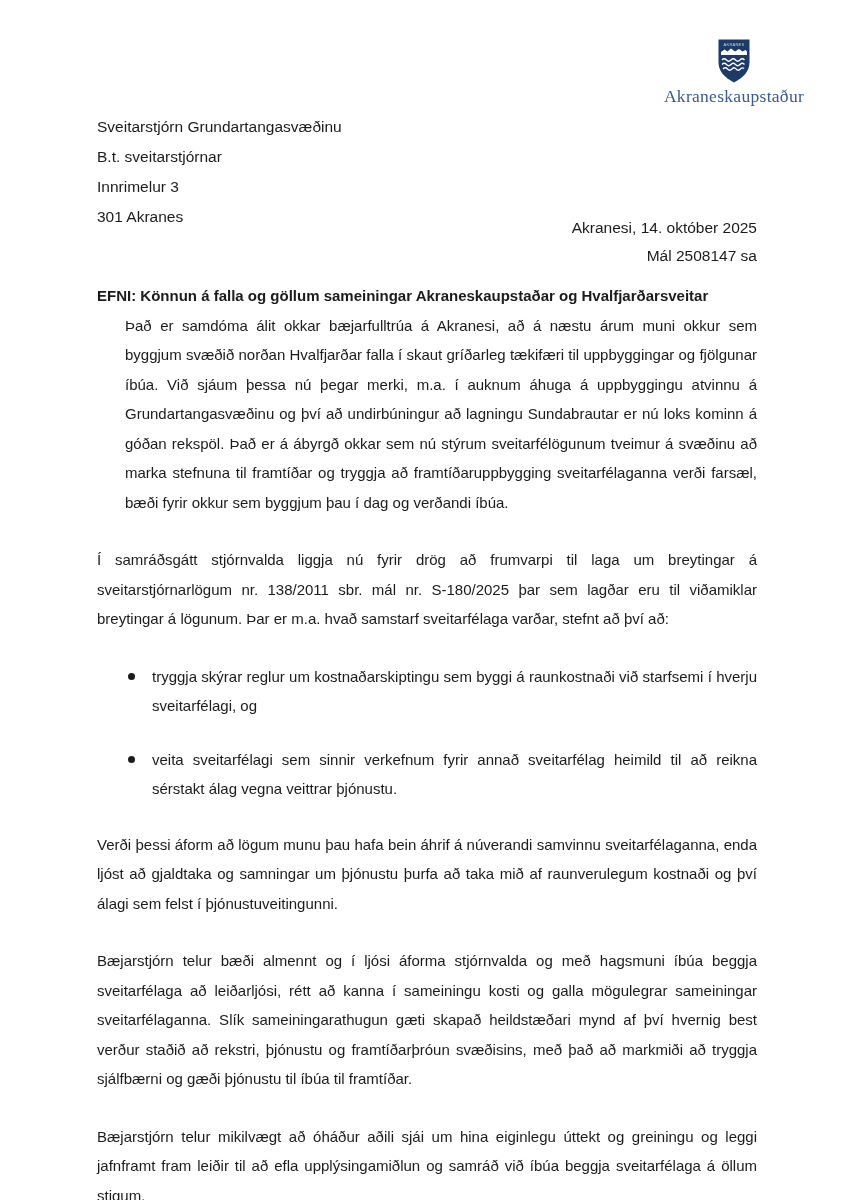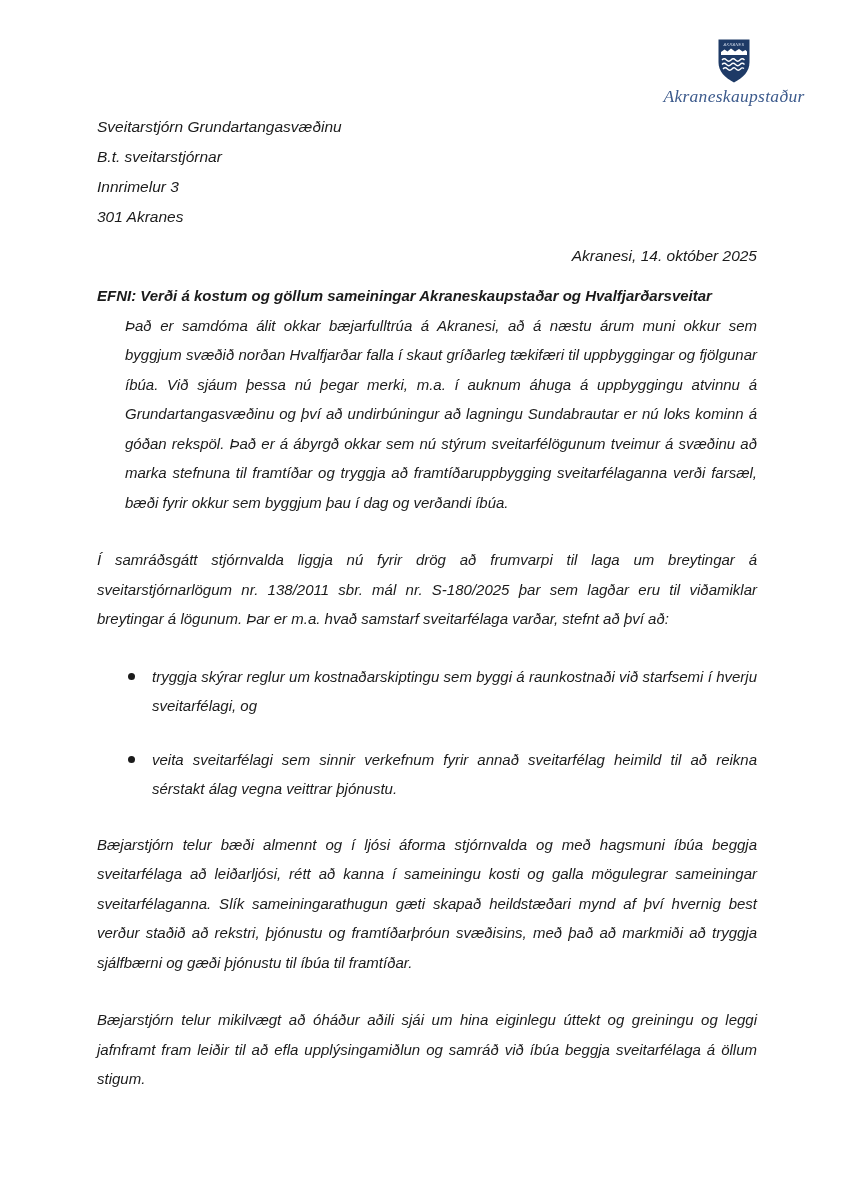--- a/index.html
+++ b/index.html
@@ -8,21 +8,20 @@
     background: #ffffff;
   }
   .page {
     position: relative;
     width: 846px;
     height: 1200px;
     background: #ffffff;
     overflow: hidden;
     font-family: "Liberation Sans", "DejaVu Sans", sans-serif;
     color: #1b1b1b;
-    font-style: italic;
   }
 
   
   .logo-block {
     position: absolute;
     top: 38px;
     right: 27px;
     width: 170px;
     text-align: center;
   }
@@ -44,21 +43,21 @@
     left: 97px;
     top: 112px;
     font-size: 15.5px;
     line-height: 30px;
   }
 
   
   .meta {
     position: absolute;
     right: 89px;
-    top: 242px;
+    top: 214px;
     text-align: right;
     font-size: 15.5px;
     line-height: 28px;
   }
 
   
   .body-text {
     position: absolute;
     left: 97px;
     top: 281px;
@@ -120,39 +119,41 @@
 
   <div class="recipient">
     <div>Sveitarstjórn Grundartangasvæðinu</div>
     <div>B.t. sveitarstjórnar</div>
     <div>Innrimelur 3</div>
     <div>301 Akranes</div>
   </div>
 
   <div class="meta">
     <div>Akranesi, 14. október 2025</div>
+    <div>Mál 2508147 sa</div>
   </div>
 
   <div class="body-text">
-    <div class="subject">EFNI: Verði á kostum og göllum sameiningar Akraneskaupstaðar og Hvalfjarðarsveitar</div>
+    <div class="subject">EFNI: Könnun á falla og göllum sameiningar Akraneskaupstaðar og Hvalfjarðarsveitar</div>
 
     <p class="first">Það er samdóma álit okkar bæjarfulltrúa á Akranesi, að á næstu árum muni okkur sem byggjum svæðið norðan Hvalfjarðar falla í skaut gríðarleg tækifæri til uppbyggingar og fjölgunar íbúa. Við sjáum þessa nú þegar merki, m.a. í auknum áhuga á uppbyggingu atvinnu á Grundartangasvæðinu og því að undirbúningur að lagningu Sundabrautar er nú loks kominn á góðan rekspöl. Það er á ábyrgð okkar sem nú stýrum sveitarfélögunum tveimur á svæðinu að marka stefnuna til framtíðar og tryggja að framtíðaruppbygging sveitarfélaganna verði farsæl, bæði fyrir okkur sem byggjum þau í dag og verðandi íbúa.</p>
 
     <p>Í samráðsgátt stjórnvalda liggja nú fyrir drög að frumvarpi til laga um breytingar á sveitarstjórnarlögum nr. 138/2011 sbr. mál nr. S-180/2025 þar sem lagðar eru til viðamiklar breytingar á lögunum. Þar er m.a. hvað samstarf sveitarfélaga varðar, stefnt að því að:</p>
 
     <ul class="bullet-list">
       <li>
         <span class="dot"></span>
         <span>tryggja skýrar reglur um kostnaðarskiptingu sem byggi á raunkostnaði við starfsemi í hverju sveitarfélagi, og</span>
       </li>
       <li>
         <span class="dot"></span>
         <span>veita sveitarfélagi sem sinnir verkefnum fyrir annað sveitarfélag heimild til að reikna sérstakt álag vegna veittrar þjónustu.</span>
       </li>
     </ul>
 
+    <p>Verði þessi áform að lögum munu þau hafa bein áhrif á núverandi samvinnu sveitarfélaganna, enda ljóst að gjaldtaka og samningar um þjónustu þurfa að taka mið af raunverulegum kostnaði og því álagi sem felst í þjónustuveitingunni.</p>
 
     <p>Bæjarstjórn telur bæði almennt og í ljósi áforma stjórnvalda og með hagsmuni íbúa beggja sveitarfélaga að leiðarljósi, rétt að kanna í sameiningu kosti og galla mögulegrar sameiningar sveitarfélaganna. Slík sameiningarathugun gæti skapað heildstæðari mynd af því hvernig best verður staðið að rekstri, þjónustu og framtíðarþróun svæðisins, með það að markmiði að tryggja sjálfbærni og gæði þjónustu til íbúa til framtíðar.</p>
 
     <p>Bæjarstjórn telur mikilvægt að óháður aðili sjái um hina eiginlegu úttekt og greiningu og leggi jafnframt fram leiðir til að efla upplýsingamiðlun og samráð við íbúa beggja sveitarfélaga á öllum stigum.</p>
   </div>
 
 </div>
 
 </body></html>

